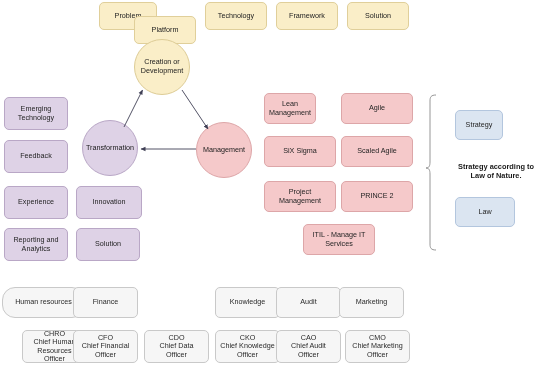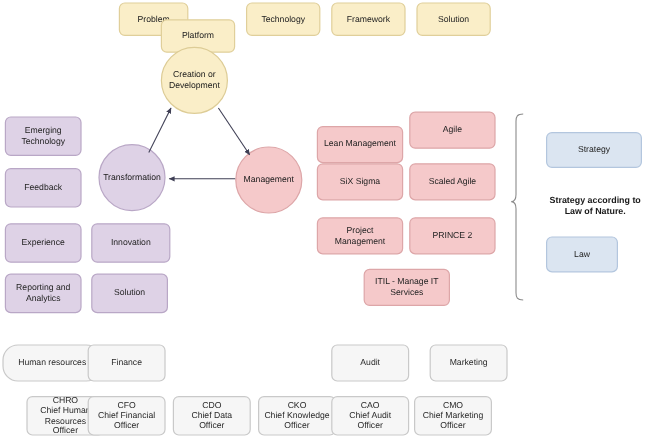--- a/index.html
+++ b/index.html
@@ -144,21 +144,21 @@
 Analytics</span>
   </div>
 
   <div class="node purple" style="left:76px; top:186px; width:66px; height:33px;">
     <span>Innovation</span>
   </div>
   <div class="node purple" style="left:76px; top:228px; width:64px; height:33px;">
     <span>Solution</span>
   </div>
 
-  <div class="node pink" style="left:264px; top:93px; width:72px; height:31px;margin-top:12px;">
+  <div class="node pink" style="left:264px; top:93px; width:52px; height:31px;">
     <span>Lean Management</span>
   </div>
   <div class="node pink" style="left:341px; top:93px; width:72px; height:31px;">
     <span>Agile</span>
   </div>
   <div class="node pink" style="left:264px; top:136px; width:72px; height:31px;">
     <span>SiX Sigma</span>
   </div>
   <div class="node pink" style="left:341px; top:136px; width:72px; height:31px;">
     <span>Scaled Agile</span>
@@ -168,39 +168,42 @@
 Management</span>
   </div>
   <div class="node pink" style="left:341px; top:181px; width:72px; height:31px;">
     <span>PRINCE 2</span>
   </div>
   <div class="node pink" style="left:303px; top:224px; width:72px; height:31px;">
     <span>ITIL - Manage IT
 Services</span>
   </div>
 
-  <div class="node blue" style="left:455px; top:110px; width:80px; height:30px;">
+  <div class="node blue" style="left:455px; top:110px; width:48px; height:30px;">
     <span>Strategy</span>
   </div>
   <div class="node blue" style="left:455px; top:197px; width:60px; height:30px;">
     <span>Law</span>
   </div>
 
   <div class="caption" style="left:452px; top:162px; width:88px;">Strategy according to Law of Nature.</div>
 
   <div class="node gray" style="left:2px; top:287px; width:83px; height:31px;border-radius:13px;">
     <span>Human resources</span>
   </div>
   <div class="node gray" style="left:73px; top:287px; width:65px; height:31px;">
     <span>Finance</span>
   </div>
+  <div class="node gray" style="left:215px; top:287px; width:65px; height:31px;">
+    <span>Knowledge</span>
+  </div>
   <div class="node gray" style="left:276px; top:287px; width:65px; height:31px;">
     <span>Audit</span>
   </div>
-  <div class="node gray" style="left:358px; top:287px; width:65px; height:31px;">
+  <div class="node gray" style="left:339px; top:287px; width:65px; height:31px;">
     <span>Marketing</span>
   </div>
 
   <div class="node gray" style="left:2px; top:330px; width:65px; height:33px;margin-left:20px;">
     <span>CHRO
 Chief Human
 Resources Officer</span>
   </div>
   <div class="node gray" style="left:73px; top:330px; width:65px; height:33px;">
     <span>CFO

